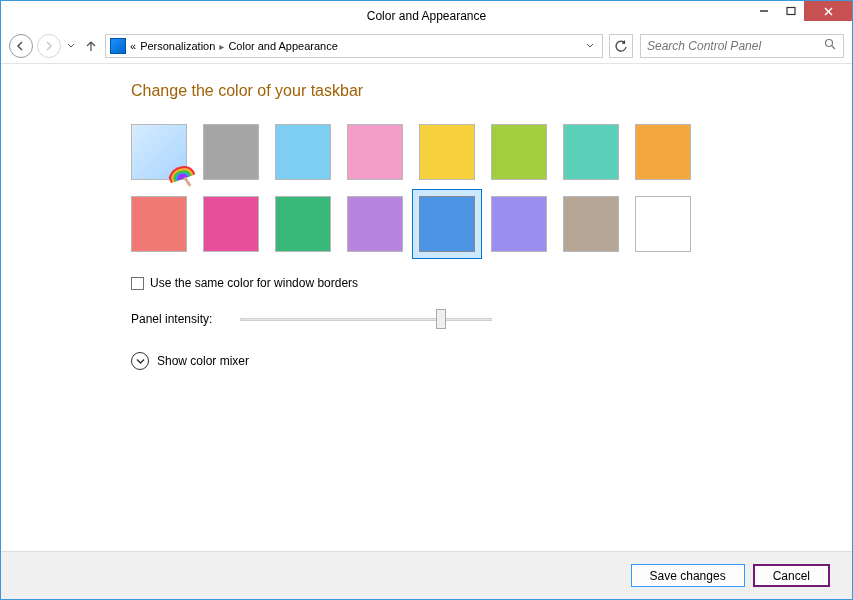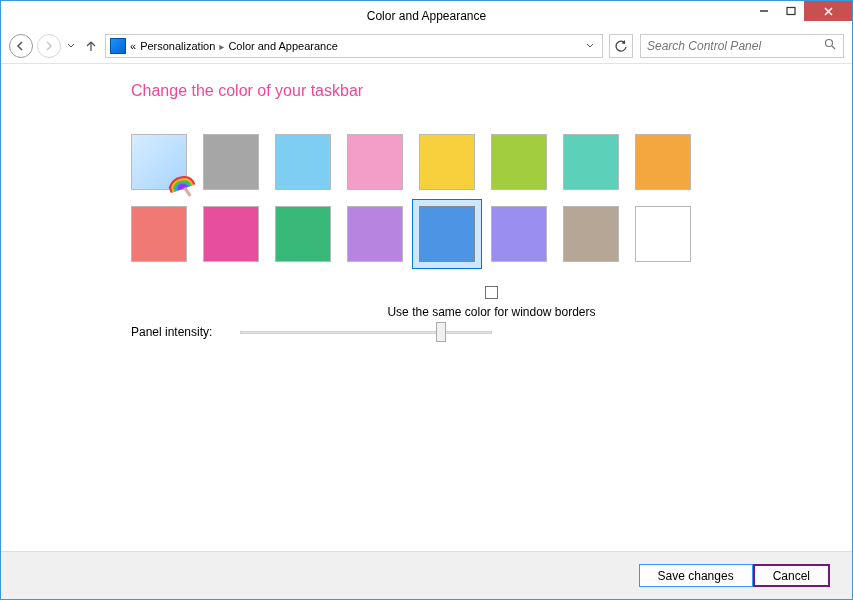--- a/index.html
+++ b/index.html
@@ -25,40 +25,40 @@
     .addr-chevron { color: #666; font-size: 10px; }
     .addr-dropdown { margin-left: auto; color: #666; font-size: 8px; padding: 0 4px; }
     .nav-refresh { width: 24px; height: 24px; border: 1px solid #ccc; display: flex; align-items: center; justify-content: center; margin-left: 2px; }
     .searchbox { width: 204px; height: 24px; border: 1px solid #ccc; display: flex; align-items: center; padding: 0 6px; margin-left: 3px; }
     .searchbox input { border: none; outline: none; flex: 1; font-size: 12px; color: #a16207; font-style: italic; }
     .search-icon { color: #666; }
     
     .divider-line { height: 1px; background: #e3e3e3; margin-top: 1px; }
     
     .content { padding: 18px 0 0 130px; }
-    .page-heading { color: #ec4899; font-size: 12pt; font-weight: 400; margin-bottom: 34px; }
+    .page-heading { color: #a16207; font-size: 12pt; font-weight: 400; margin-bottom: 24px; }
     
     .swatches { display: grid; grid-template-columns: repeat(8, 56px); grid-auto-rows: 56px; gap: 16px; margin-bottom: 24px; width: fit-content; }
     .swatch { border: 1px solid #b9b9b9; cursor: pointer; position: relative; }
     .swatch.auto-swatch { background: linear-gradient(135deg, #d6ecff, #a8d5ff); }
     .auto-icon { position: absolute; bottom: -8px; right: -12px; width: 34px; height: 28px; }
     .swatch.selected-swatch-wrap { width: 70px; height: 70px; margin: -7px; border: 1px solid #0078d7; background: #cce8ff; padding: 6px; }
     .swatch.selected-swatch-wrap .inner { width: 100%; height: 100%; border: 1px solid #888; }
     
-    .checkbox-row { display: flex; align-items: center; gap: 6px; font-size: 12px; margin-bottom: 6px; flex-direction: column; }
+    .checkbox-row { display: flex; align-items: center; gap: 6px; font-size: 12px; margin-bottom: 22px; }
     .checkbox-box { width: 13px; height: 13px; border: 1px solid #707070; background: #fff; }
     
     .slider-row { display: flex; align-items: center; gap: 28px; font-size: 12px; margin-bottom: 26px; }
     .slider-track { width: 252px; height: 3px; background: #e6e6e6; border: 1px solid #d0d0d0; position: relative; }
     .slider-thumb { width: 10px; height: 20px; background: #f0f0f0; border: 1px solid #aaa; position: absolute; top: -10px; }
     
     .expander-row { display: flex; align-items: center; gap: 8px; font-size: 12px; }
     .expander-btn { width: 18px; height: 18px; border: 1.5px solid #333; border-radius: 50%; display: flex; align-items: center; justify-content: center; }
     
-    .footer { position: absolute; bottom: 0; left: 0; right: 0; height: 48px; background: #f0f0f0; border-top: 1px solid #ddd; display: flex; align-items: center; justify-content: flex-end; padding-right: 22px; }
+    .footer { position: absolute; bottom: 0; left: 0; right: 0; height: 48px; background: #f0f0f0; border-top: 1px solid #ddd; display: flex; align-items: center; justify-content: flex-end; padding-right: 22px; gap: 8px; }
     .footer-btn { height: 23px; padding: 0 18px; font-size: 12px; border: 2px solid #701a75; background: #fdfdfd; cursor: pointer; }
     .footer-btn.primary { border: 1.5px solid #3399ff; }
   </style>
 </head>
 <body>
 
 <div class="titlebar">
   <span class="titlebar-title">Color and Appearance</span>
   <div class="win-controls">
     <div class="win-btn minimize">
@@ -172,18 +172,26 @@
     <span>Use the same color for window borders</span>
   </div>
 
   <div class="slider-row">
     <span>Panel intensity:</span>
     <div class="slider-track">
       <div class="slider-thumb" id="slider-thumb" style="left: 78%;"></div>
     </div>
   </div>
 
+  <div class="expander-row">
+    <div class="expander-btn">
+      <svg width="9" height="7">
+          <path d="M1 1.5 L4.5 5 L8 1.5" fill="none" stroke="#333" stroke-width="1.5"></path>
+        </svg>
+    </div>
+    <span>Show color mixer</span>
+  </div>
 </div>
 
 <div class="footer">
   <button class="footer-btn primary">Save changes</button>
   <button class="footer-btn">Cancel</button>
 </div>
 
 </body></html>

